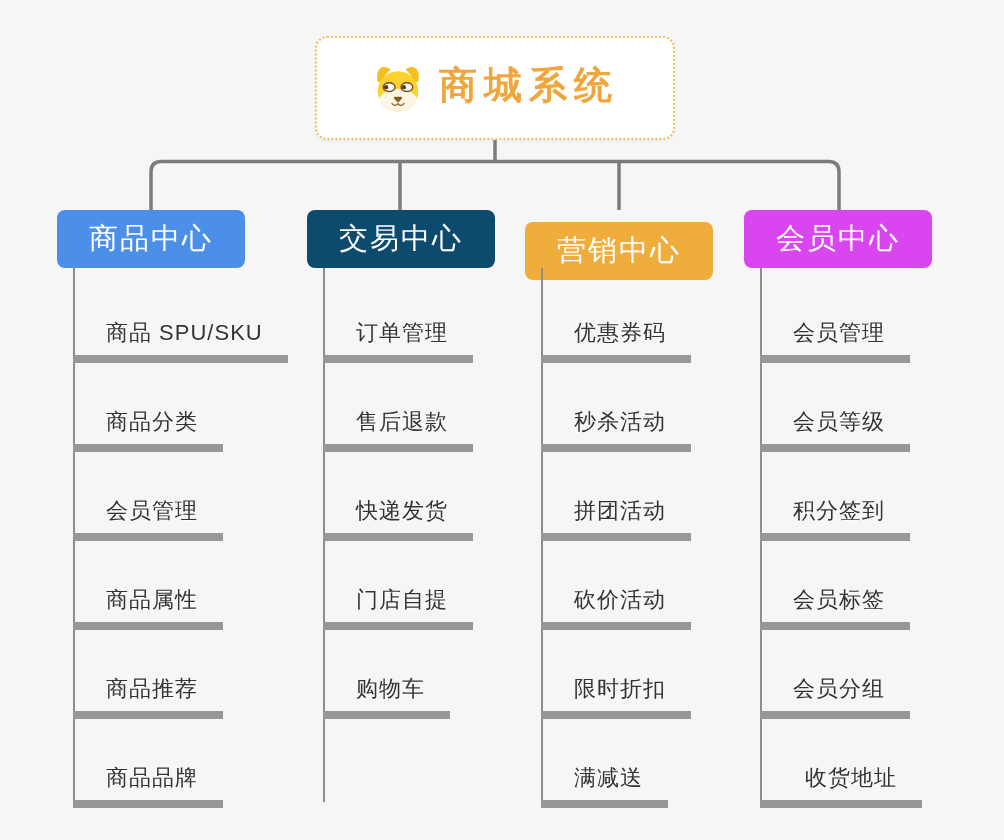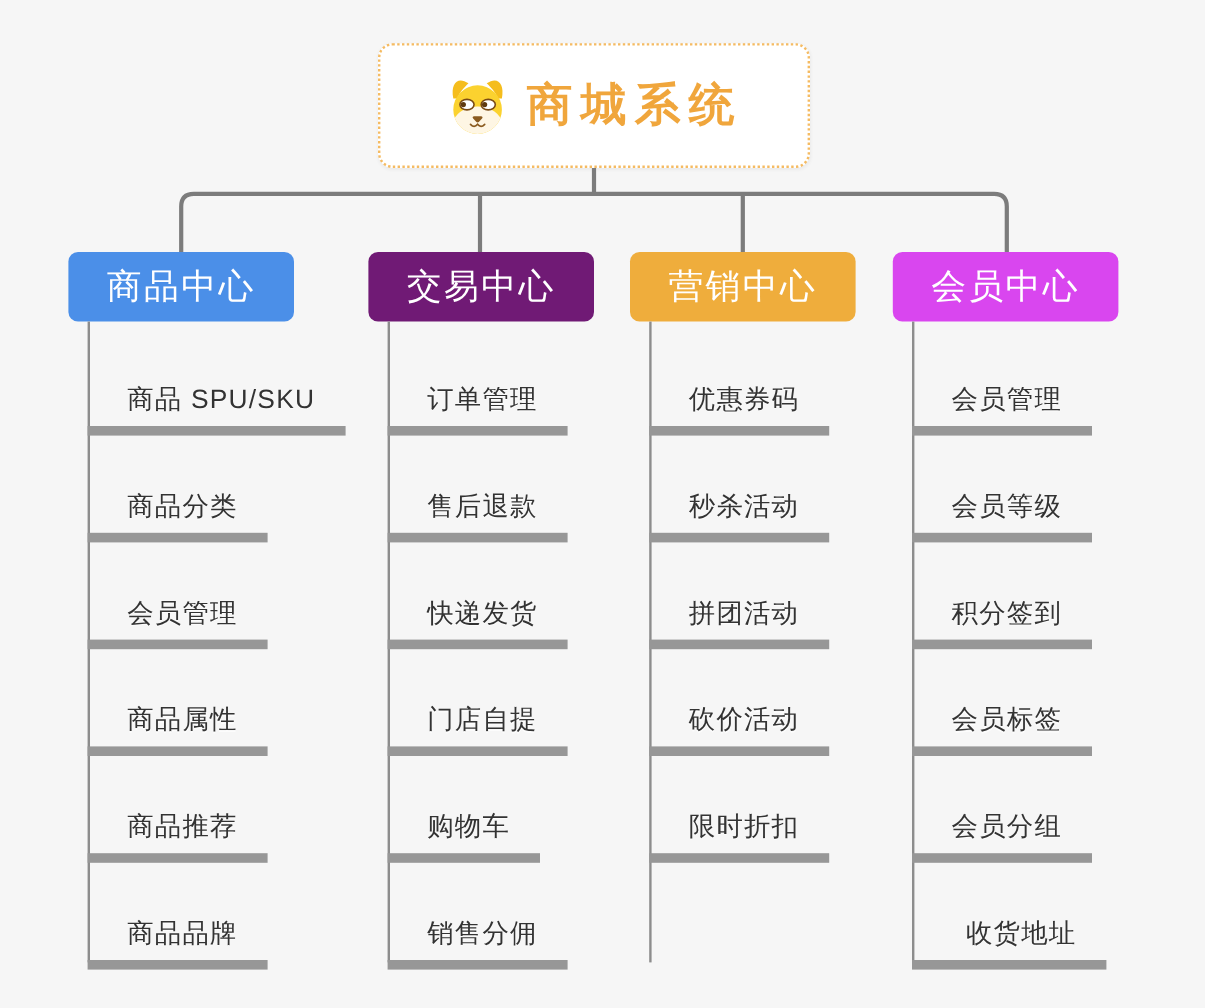--- a/index.html
+++ b/index.html
@@ -37,21 +37,21 @@
     padding:0 25px 0 33px;border-bottom:8px solid #3b82f6;
     font-size:22px;color:#333;letter-spacing:1px;white-space:nowrap;
     width:max-content;
     text-shadow:0 1px 0 rgba(255,255,255,.7);
   }
   .r0{top:311px}.r1{top:400px}.r2{top:489px}.r3{top:578px}.r4{top:667px}.r5{top:756px}
 </style>
 </head>
 <body style="background: rgb(246, 246, 246);">
 
-<div class="root-node" style="border-color: rgb(245, 187, 98);">
+<div class="root-node" style="border-color: rgb(245, 187, 98); font-family: Liberation Mono, monospace;">
   <svg class="root-icon" viewBox="0 0 64 64" aria-hidden="true">
     <path d="M8 25 C5 9 13 3 23 10 C19 14 14 19 12 25 Z" fill="#f5bd1d"></path>
     <path d="M56 25 C59 9 51 3 41 10 C45 14 50 19 52 25 Z" fill="#f5bd1d"></path>
     <clipPath id="hc">
         <circle cx="32" cy="36" r="24"></circle>
       </clipPath>
     <circle cx="32" cy="36" r="24" fill="#fbd22f"></circle>
     <ellipse cx="32" cy="50" rx="24" ry="17" fill="#fef6e4" clip-path="url(#hc)"></ellipse>
     <ellipse cx="21.5" cy="31" rx="7" ry="5.2" fill="#fff" stroke="#7a4b15" stroke-width="1.6"></ellipse>
     <ellipse cx="42.5" cy="31" rx="7" ry="5.2" fill="#fff" stroke="#7a4b15" stroke-width="1.6"></ellipse>
@@ -75,38 +75,38 @@
   <div class="trunk" style="background: rgb(141, 141, 141);"></div>
   <div class="child r0" style="border-color: rgb(151, 151, 151);">商品 SPU/SKU</div>
   <div class="child r1" style="border-color: rgb(151, 151, 151);">商品分类</div>
   <div class="child r2" style="border-color: rgb(151, 151, 151);">会员管理</div>
   <div class="child r3" style="border-color: rgb(151, 151, 151);">商品属性</div>
   <div class="child r4" style="border-color: rgb(151, 151, 151);">商品推荐</div>
   <div class="child r5" style="border-color: rgb(151, 151, 151); text-align: right;">商品品牌</div>
 </div>
 
 <div class="col colB">
-  <div class="branch-header" style="background: #701a75;">交易中心</div>
+  <div class="branch-header" style="background: #0c4a6e;">交易中心</div>
   <div class="trunk" style="background: rgb(141, 141, 141);"></div>
   <div class="child r0" style="border-color: rgb(151, 151, 151);">订单管理</div>
   <div class="child r1" style="border-color: rgb(151, 151, 151);">售后退款</div>
   <div class="child r2" style="border-color: rgb(151, 151, 151);">快递发货</div>
   <div class="child r3" style="border-color: rgb(151, 151, 151);">门店自提</div>
   <div class="child r4" style="border-color: rgb(151, 151, 151);">购物车</div>
-  <div class="child r5" style="border-color: rgb(151, 151, 151);">销售分佣</div>
 </div>
 
 <div class="col colC">
-  <div class="branch-header" style="background: rgb(239, 173, 60);">营销中心</div>
+  <div class="branch-header" style="background: rgb(239, 173, 60); margin-top: 12px;">营销中心</div>
   <div class="trunk" style="background: rgb(141, 141, 141);"></div>
   <div class="child r0" style="border-color: rgb(151, 151, 151);">优惠券码</div>
   <div class="child r1" style="border-color: rgb(151, 151, 151);">秒杀活动</div>
   <div class="child r2" style="border-color: rgb(151, 151, 151);">拼团活动</div>
   <div class="child r3" style="border-color: rgb(151, 151, 151);">砍价活动</div>
   <div class="child r4" style="border-color: rgb(151, 151, 151);">限时折扣</div>
+  <div class="child r5" style="border-color: rgb(151, 151, 151);">满减送</div>
 </div>
 
 <div class="col colD">
   <div class="branch-header" style="background: #d946ef;">会员中心</div>
   <div class="trunk" style="background: rgb(141, 141, 141);"></div>
   <div class="child r0" style="border-color: rgb(151, 151, 151);">会员管理</div>
   <div class="child r1" style="border-color: rgb(151, 151, 151);">会员等级</div>
   <div class="child r2" style="border-color: rgb(151, 151, 151);">积分签到</div>
   <div class="child r3" style="border-color: rgb(151, 151, 151);">会员标签</div>
   <div class="child r4" style="border-color: rgb(151, 151, 151);">会员分组</div>

